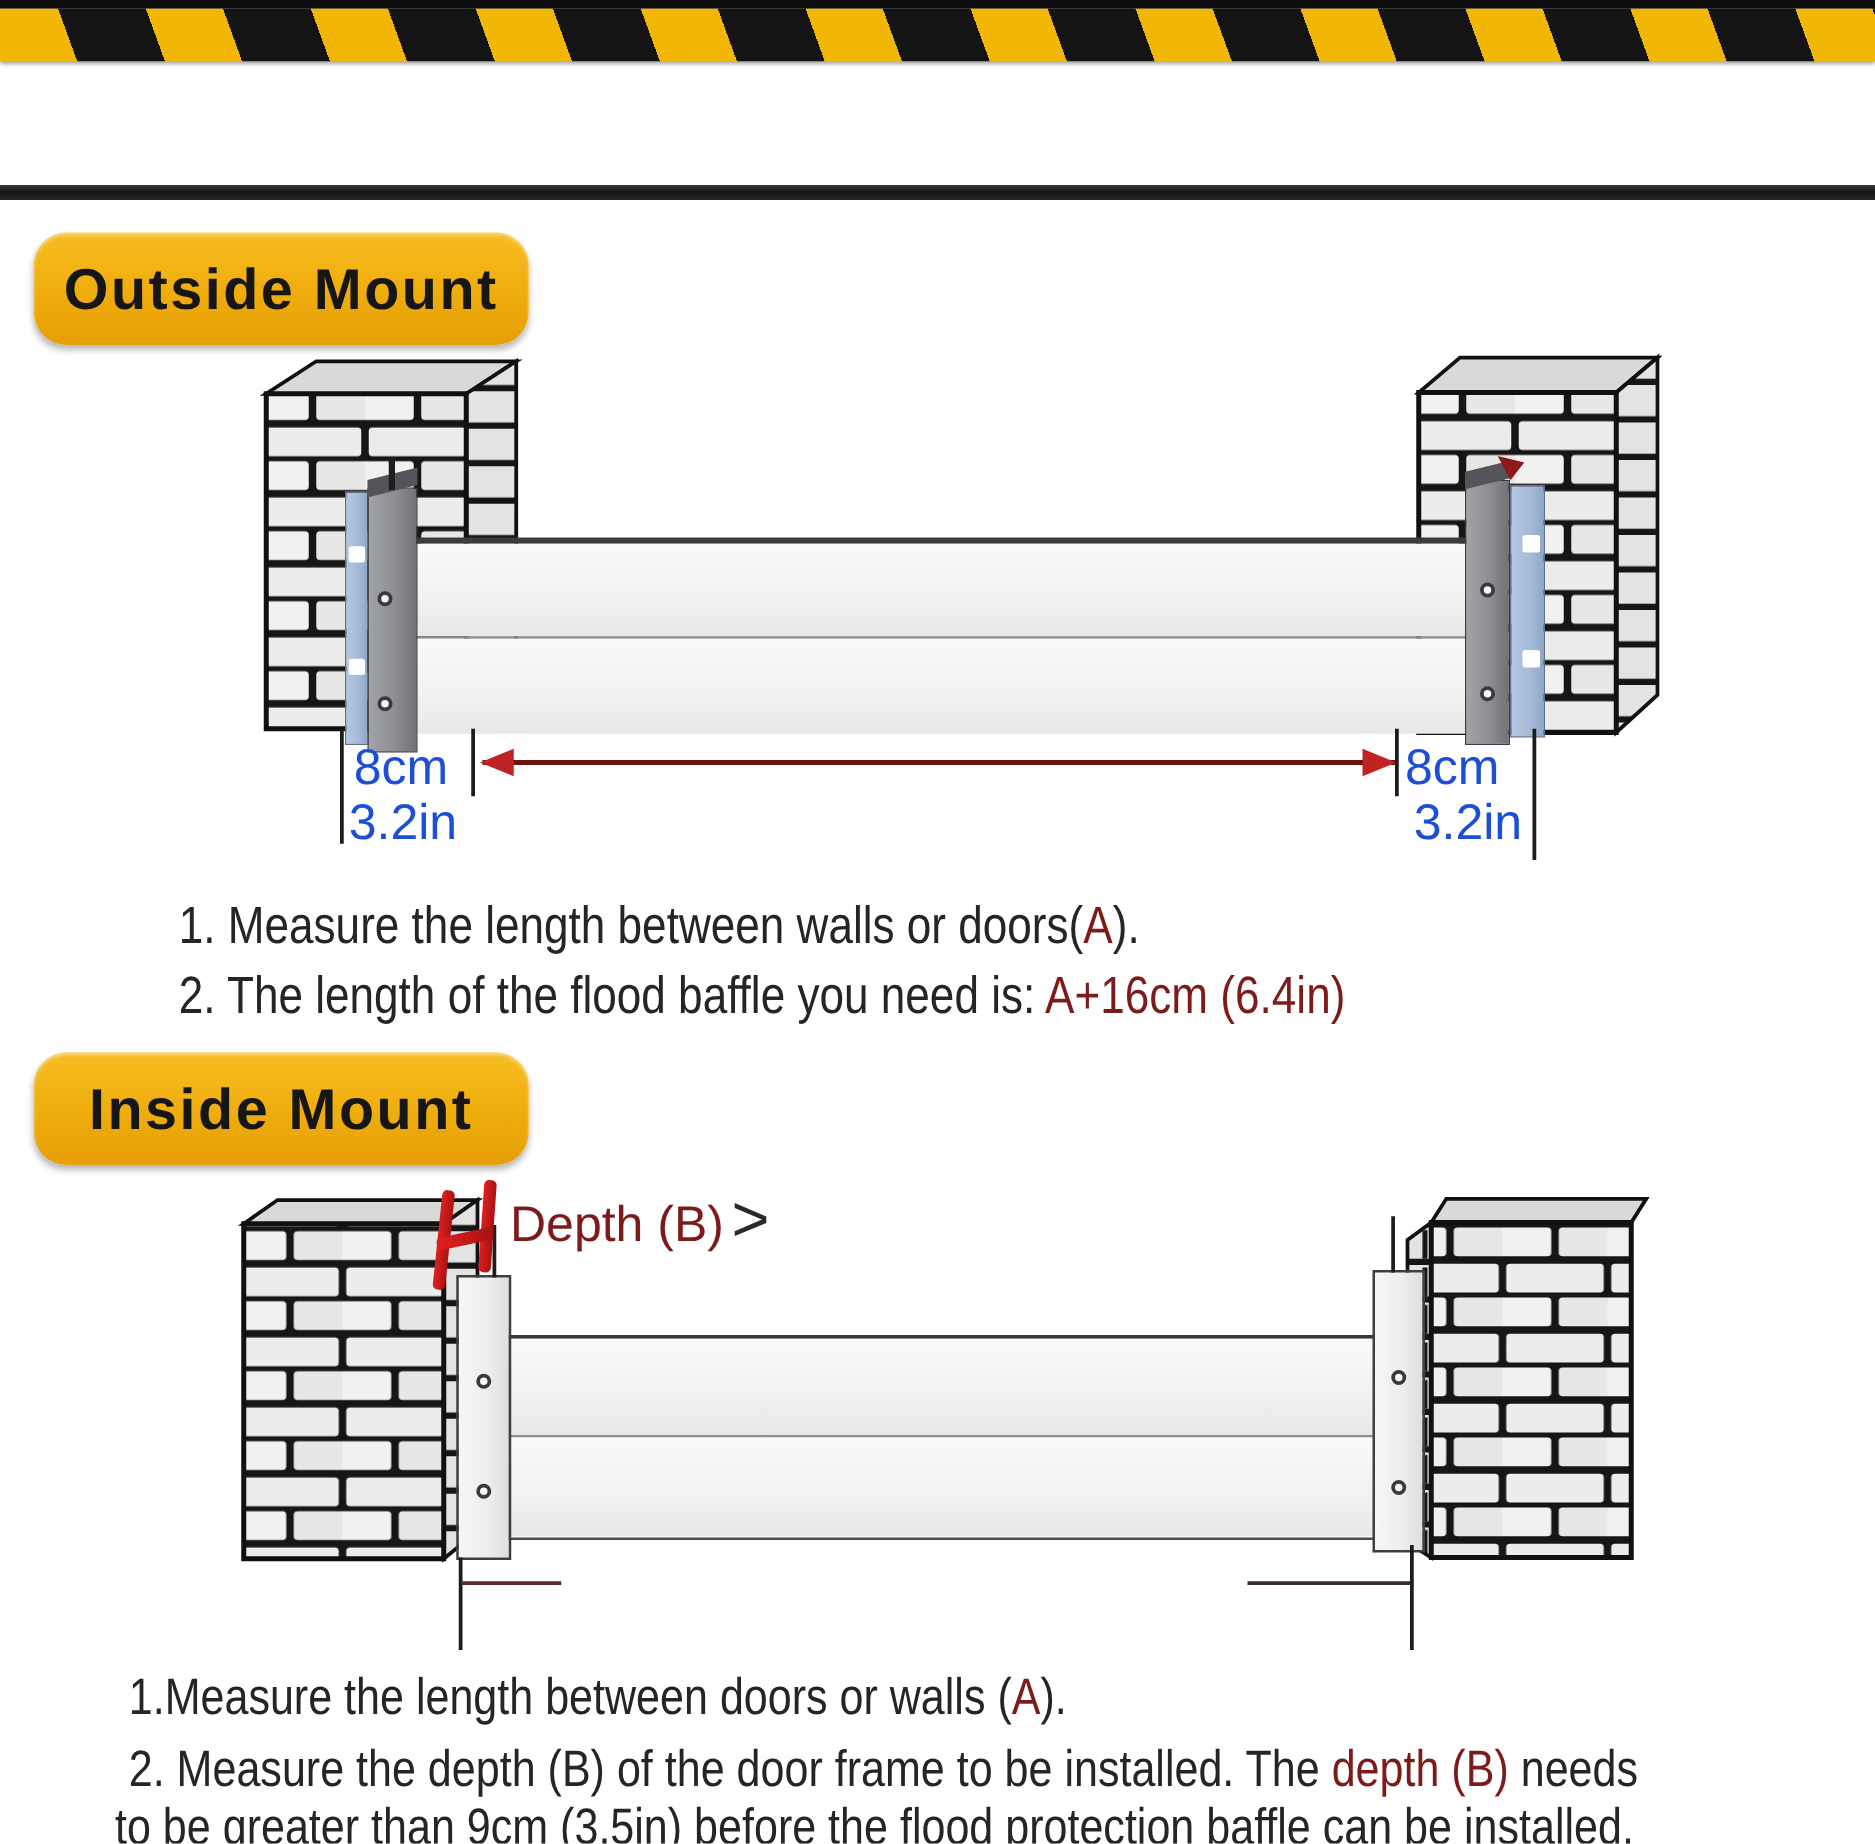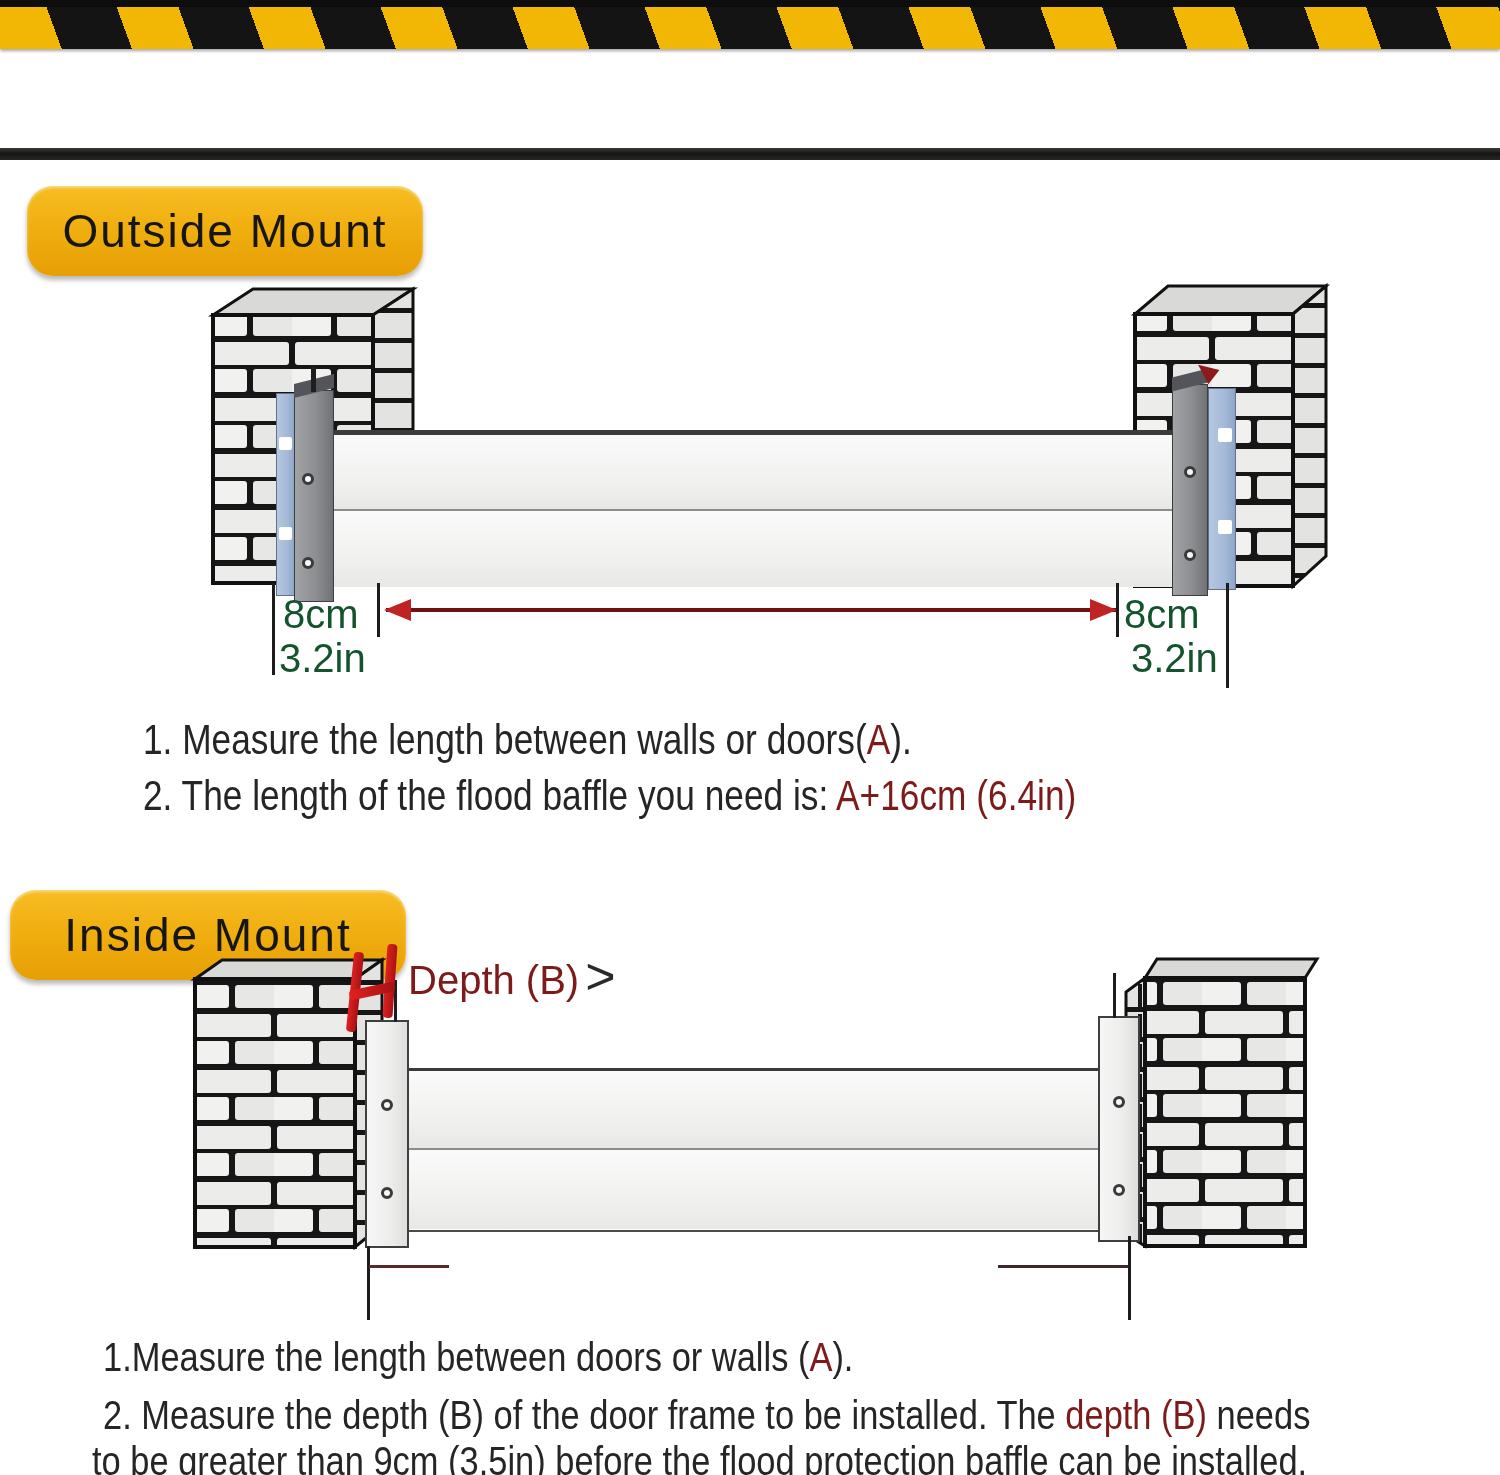--- a/index.html
+++ b/index.html
@@ -18,23 +18,23 @@
   .title{font-size:58px;font-weight:700;color:#141414;letter-spacing:2px;
     transform:scaleX(.92);transform-origin:center;
     text-shadow:2px 3px 3px rgba(0,0,0,.38);white-space:nowrap;}
   .dark-bar{position:absolute;left:0;top:148px;width:1500px;height:12px;
     background:linear-gradient(180deg,#3a3a38 0%,#161614 45%,#262624 100%);}
   
   .badge{position:absolute;width:396px;height:90px;border-radius:26px;
     background:linear-gradient(180deg,#f7bd22 0%,#efac0d 55%,#e69f06 100%);
     box-shadow:0 4px 5px rgba(0,0,0,.28), inset 0 2px 3px rgba(255,255,255,.45);
     display:flex;align-items:center;justify-content:center;}
-  .badge span{font-size:46px;font-weight:400;color:#161616;letter-spacing:2px;white-space:nowrap;}
+  .badge span{font-size:46px;font-weight:700;color:#161616;letter-spacing:2px;white-space:nowrap;}
   .badge-outside{left:27px;top:186px;}
-  .badge-inside{left:10px;top:842px;margin-top:48px;}
+  .badge-inside{left:27px;top:842px;}
   
   .pillar{position:absolute;z-index:1;}
   
   .barrier{position:absolute;z-index:2;border-top:5px solid #3c3c3c;box-sizing:border-box;}
   .barrier .panel{width:100%;box-sizing:border-box;background:linear-gradient(180deg,#fafafa 0%,#f1f1f0 60%,#e8e8e7 100%);}
   .barrier .panel.top{border-bottom:2px solid #8d8d8d;}
   .barrier-1{left:330px;top:430px;width:845px;height:157px;}
   .barrier-1 .panel{height:76px;}
   .barrier-2{left:405px;top:1068px;width:700px;height:164px;border:2px solid #4a4a4a;border-top:3px solid #3a3a3a;}
   .barrier-2 .panel{height:79px;}
@@ -47,21 +47,21 @@
   .hole{position:absolute;z-index:6;width:12px;height:12px;border-radius:50%;
     background:#f7f7f7;border:3px solid #3a3a3a;box-sizing:border-box;}
   .clip{position:absolute;z-index:6;background:#ffffff;border-radius:2px;}
   
   .tick{position:absolute;z-index:7;width:3px;background:#1c1c1c;}
   .dim-shaft{position:absolute;z-index:7;height:4px;background:#6e1111;}
   .dim-head{position:absolute;z-index:8;width:0;height:0;border-top:11px solid transparent;border-bottom:11px solid transparent;}
   .dim-head.left{border-right:27px solid #c02323;}
   .dim-head.right{border-left:27px solid #c02323;}
   .hline{position:absolute;z-index:7;height:3px;background:#3a2a2a;}
-  .dim-text{position:absolute;z-index:7;font-size:40px;color:#14532d;white-space:nowrap;}
+  .dim-text{position:absolute;z-index:7;font-size:40px;color:#1d4ed8;white-space:nowrap;}
   .span-label{position:absolute;z-index:7;white-space:nowrap;font-size:36px;color:#232323;}
   .span-label .big-a{font-size:46px;font-weight:700;color:#cf1414;margin-right:2px;}
   .len-label{position:absolute;z-index:7;white-space:nowrap;font-size:46px;color:#232323;}
   .len-label .maroon{color:#7d1b1b;}
   
   .gauge-bar{position:absolute;z-index:6;background:linear-gradient(90deg,#e02020,#a81212);border-radius:4px;}
   .marker-arrow{position:absolute;z-index:7;width:0;height:0;
     border-top:9px solid transparent;border-bottom:9px solid transparent;border-right:20px solid #8d1a1a;
     transform:rotate(38deg);}
   .depth-label{position:absolute;z-index:7;white-space:nowrap;display:flex;align-items:baseline;}

